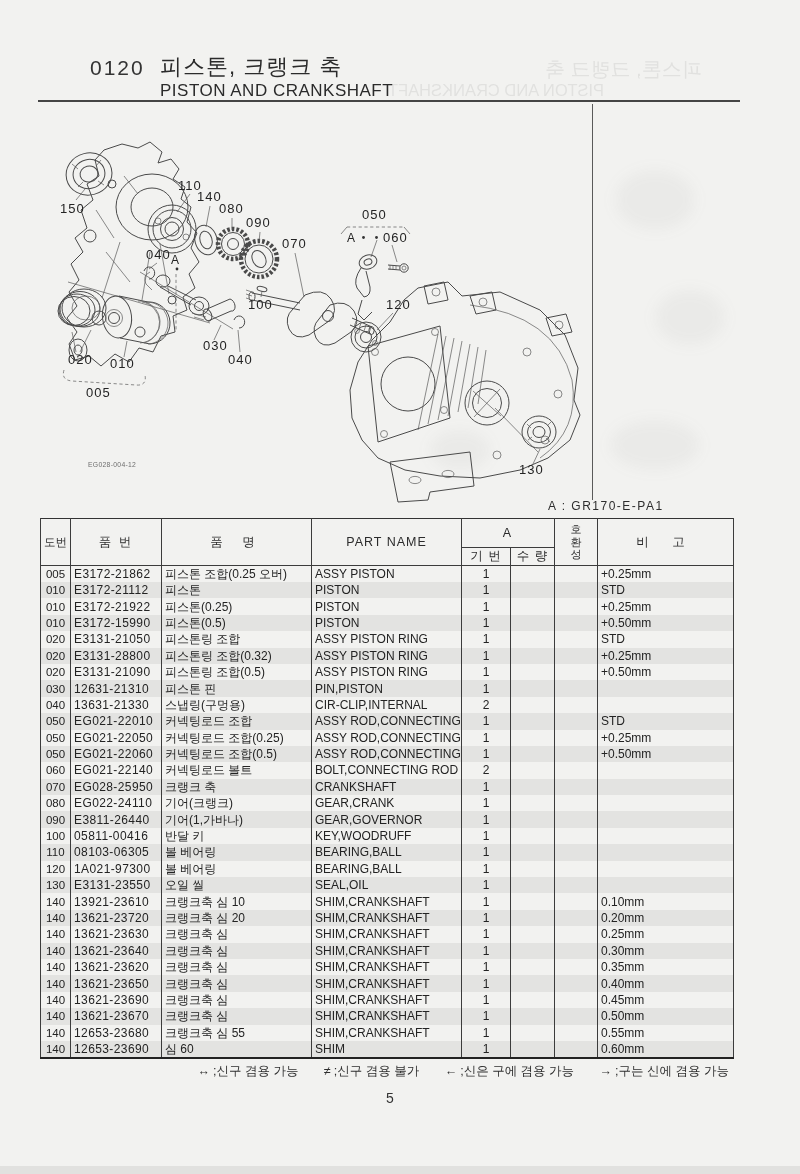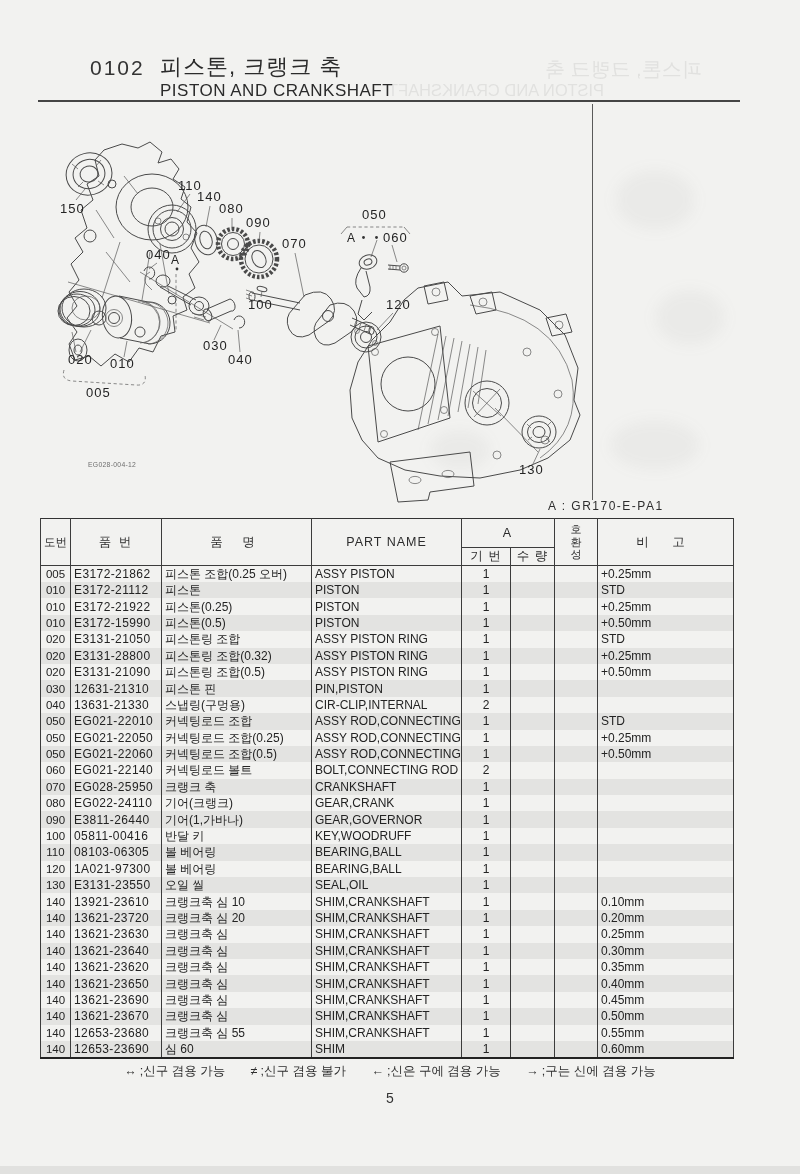--- a/index.html
+++ b/index.html
@@ -41,39 +41,39 @@
   table.parts thead tr.tier2 th{height:17px;padding:0 2px;}
   th.compat{white-space:pre-line !important;font-size:11px !important;line-height:12.5px;letter-spacing:0 !important;padding:1px 0 !important;}
   table.parts tbody tr{height:16.4px;}
   table.parts tbody tr:nth-child(even){background:#e3e3e1;}
   table.parts tbody td{padding:0 3px;font-size:12px;line-height:16px;color:#232323;}
   td.c0{text-align:center;font-size:11.5px !important;padding:0 1px !important;}
   td.c1{letter-spacing:.4px;}
   td.c4{text-align:center;}
   td.c5,td.c6{text-align:center;}
   
-  .legend{left:40px;top:1063px;width:700px;text-align:center;font-size:12.5px;color:#2e2e2e;}
+  .legend{left:40px;top:1063px;width:700px;text-align:right;font-size:12.5px;color:#2e2e2e;}
   .legend .item{margin:0 11px;white-space:nowrap;}
   .legend .sym{margin-right:3px;}
   .page-num{left:40px;top:1090px;width:700px;text-align:center;font-size:14px;color:#333;}
   .bottom-band{left:0;top:1166px;width:800px;height:8px;background:#e1e1df;}
   
   svg.diagram{position:absolute;left:40px;top:108px;}
   svg.diagram .ln{stroke:#4a4a4a;stroke-width:1;fill:none;}
   svg.diagram .thin{stroke:#5a5a5a;stroke-width:.7;fill:none;}
   svg.diagram text{font-family:"Liberation Sans","DejaVu Sans",sans-serif;font-size:13px;fill:#242424;letter-spacing:1px;}
   svg.diagram text.small{font-size:6.8px;fill:#6e6e6e;letter-spacing:.3px;}
   svg.diagram text.mk{font-size:12px;}
   svg.diagram .teeth{stroke:#4a4a4a;fill:none;}
   svg.diagram .dash{stroke-dasharray:3.2,2.6;}
 </style>
 </head>
 <body>
 
-<div class="abs sec-code">0102</div>
+<div class="abs sec-code">0120</div>
 <div class="abs title-ko">피스톤, 크랭크 축</div>
 <div class="abs title-en">PISTON AND CRANKSHAFT</div>
 <div class="abs ghost ghost-ko">피스톤, 크랭크 축</div>
 <div class="abs ghost ghost-en">PISTON AND CRANKSHAFT</div>
 <div class="abs title-rule"></div>
 <div class="abs v-divider"></div>
 
 <div class="abs smudge" style="left:615px;top:170px;width:80px;height:60px;"></div>
 <div class="abs smudge" style="left:655px;top:290px;width:70px;height:55px;"></div>
 <div class="abs smudge" style="left:610px;top:420px;width:90px;height:50px;"></div>

